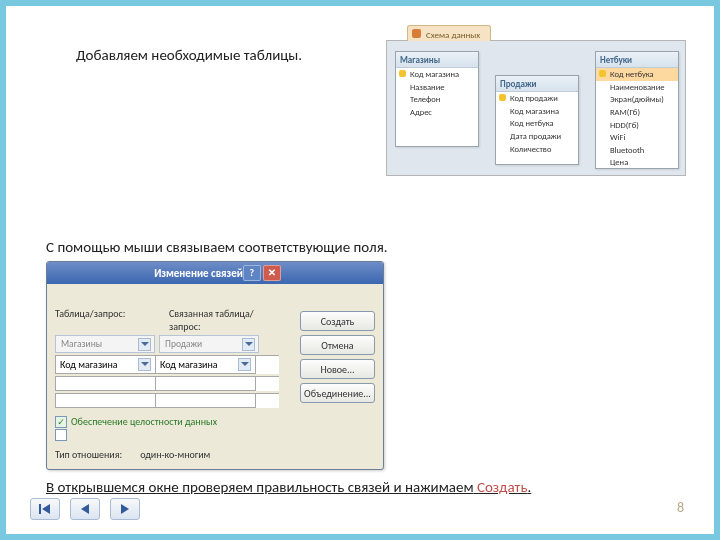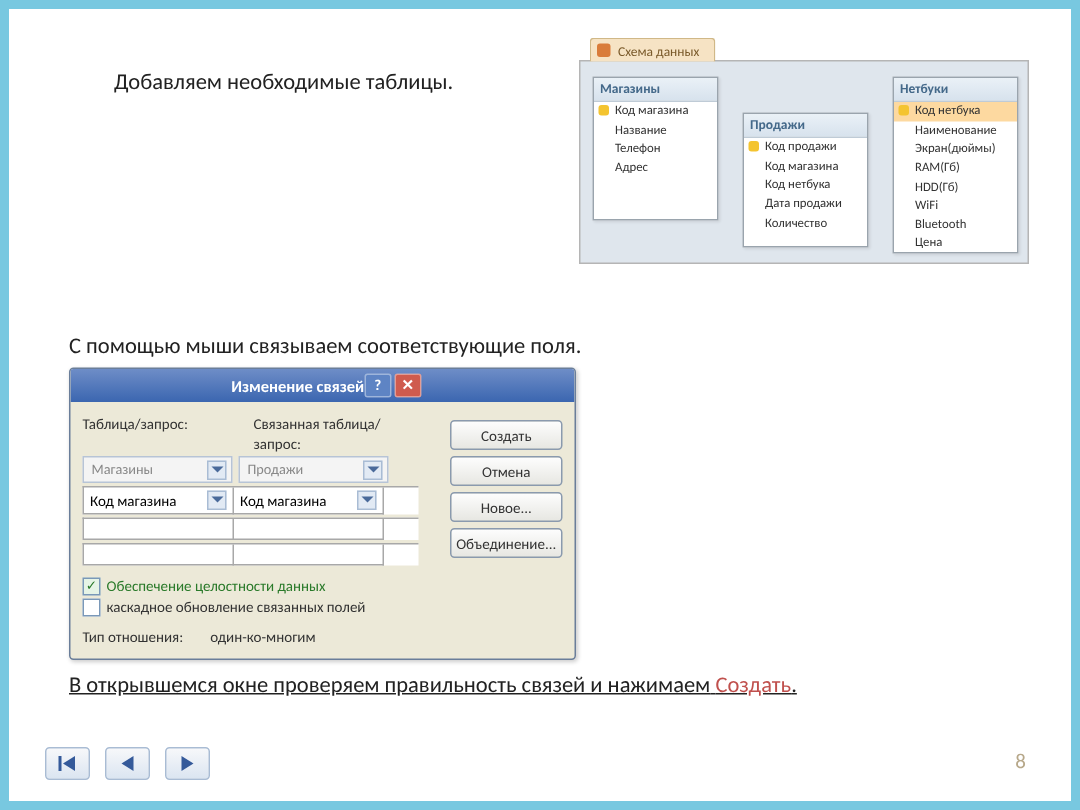--- a/index.html
+++ b/index.html
@@ -6,36 +6,36 @@
   body {
     width: 720px; height: 540px;
     background: #fff;
     border: 6px solid #78c8e0;
     font-family: Calibri, Arial, sans-serif;
     position: relative;
     overflow: hidden;
   }
   .content { padding: 10px 30px 0 30px; }
   .line1 { font-size: 15px; color: #222; margin: 30px 0 8px 40px; }
-  .line2 { font-size: 15px; color: #222; margin: 0 0 5px 10px; }
+  .line2 { font-size: 15px; color: #222; margin: 16px 0 5px 10px; }
   .line3 { font-size: 15px; color: #222; margin: 8px 0 0 10px; line-height: 1.3; text-decoration: underline; }
   .line3 .create { color: #c0504d; }
 
   .top-row { display: flex; align-items: flex-start; }
   .top-row .line1 { flex: 0 0 auto; margin-top: 30px; }
 
   
   .schema {
     position: absolute; top: 34px; right: 28px;
     width: 300px; height: 136px;
     background: #dfe6ed;
     border: 1px solid #b5b5b5;
   }
   .schema-tab {
-    position: absolute; top: -16px; left: 6px;
+    position: absolute; top: -16px; left: 20px;
     height: 16px;
     background: #f6e3c4;
     border: 1px solid #d0b887;
     border-bottom: none;
     border-radius: 3px 3px 0 0;
     font-size: 9px; color: #7a5a2a;
     padding: 1px 10px 0 18px;
     display: flex; align-items: center;
   }
   .schema-tab::before {
@@ -90,21 +90,21 @@
     font-size: 11px;
   }
   .dlg-title-btns { display: flex; gap: 2px; }
   .tbtn {
     width: 18px; height: 16px;
     border: 1px solid #fff6; border-radius: 2px;
     color: #fff; font-size: 10px; text-align: center; line-height: 13px;
   }
   .tbtn.help { background: #5e84c4; }
   .tbtn.close { background: #cf5b4e; }
-  .dlg-body { display: flex; padding: 8px 8px 2px 8px; gap: 21px; }
+  .dlg-body { display: flex; padding: 23px 8px 2px 8px; gap: 21px; }
   .dlg-left { flex: 1; }
   .dlg-row { display: flex; gap: 4px; margin-bottom: 2px; }
   .lbl { font-size: 10px; color: #333; width: 110px; }
   .dropdown {
     width: 100px; height: 18px;
     background: #f4f4f4;
     border: 1px solid #b7c4d6;
     display: flex; align-items: center; justify-content: space-between;
     padding: 0 3px 0 5px;
     font-size: 9.5px; color: #888;
@@ -274,21 +274,20 @@
         <div class="dlg-btn">Объединение...</div>
       </div>
     </div>
     <div class="dlg-checks">
       <div class="chk first">
         <span class="box">✓</span>
         <span class="lbltxt">Обеспечение целостности данных</span>
       </div>
       <div class="chk">
         <span class="box"></span>
-        <span class="lbltxt">каскадное обновление связанных полей</span>
       </div>
     </div>
     <div class="dlg-foot">
       <span class="l">Тип отношения:</span>
       <span class="v">один-ко-многим</span>
     </div>
   </div>
 
   <div class="line3">
     <span>В открывшемся окне проверяем правильность связей и нажимаем</span>

